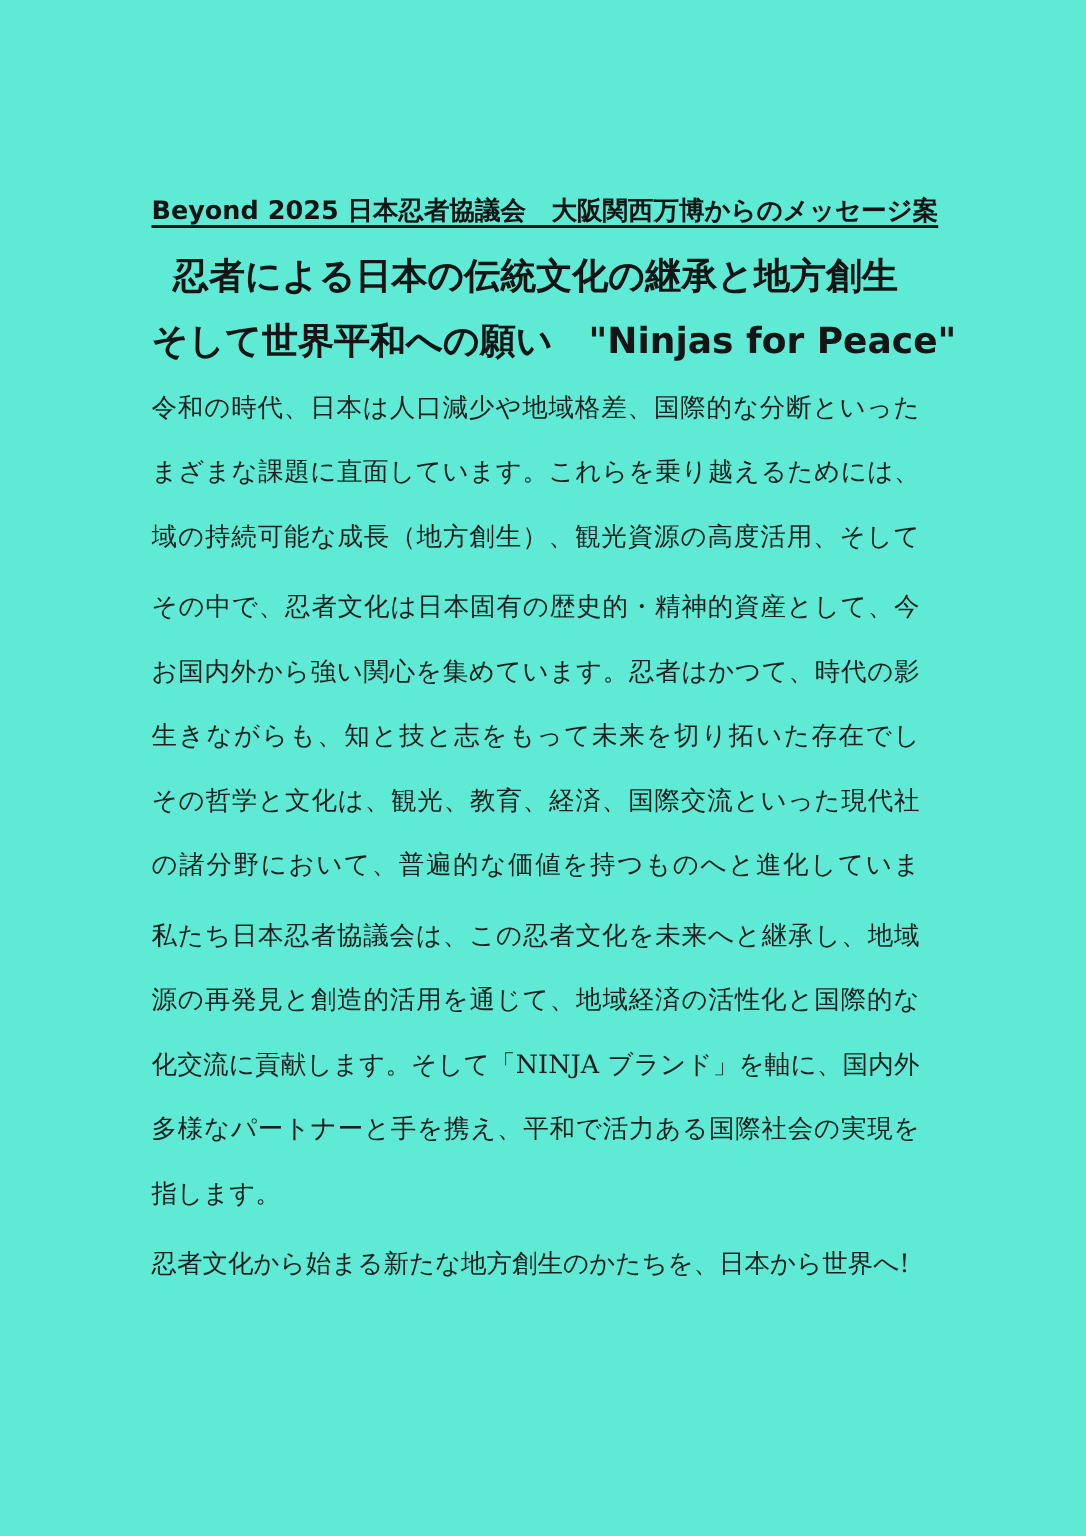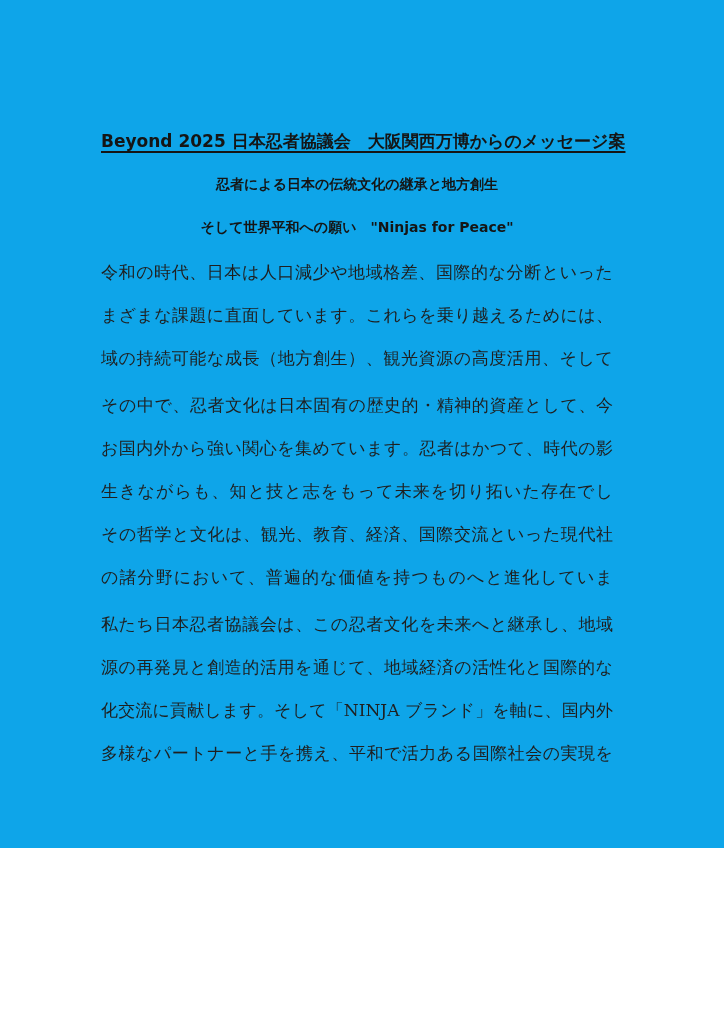--- a/index.html
+++ b/index.html
@@ -3,23 +3,23 @@
 <meta charset="utf-8">
 <style>
   html, body {
     margin: 0;
     padding: 0;
     background: #ffffff;
   }
   .page {
     position: relative;
     width: 724px;
-    height: 848px;
+    height: 1024px;
     margin: 0 auto;
-    background: #0ea5e9;
+    background: #5eead4;
     overflow: hidden;
     color: #1c1c1c;
   }
   .content {
     padding: 0 111px 0 101px; 
   }
   .doc-header {
     margin-top: 130px;
     text-align: center;
     font-family: "DejaVu Sans", "Liberation Sans", sans-serif;
@@ -31,21 +31,21 @@
   }
   .doc-header .underlined {
     text-decoration: underline;
     text-decoration-thickness: 2px;
     text-underline-offset: 4px;
   }
   .doc-title {
     text-align: center;
     font-family: "DejaVu Sans", "Liberation Sans", sans-serif;
     font-weight: 700;
-    font-size: 14px;
+    font-size: 24px;
     line-height: 30px;
     color: #151515;
     white-space: nowrap;
   }
   .doc-title.line1 { margin-top: 16px; }
   .doc-title.line2 { margin-top: 13px; }
   .doc-body {
     margin-top: 9px;
     font-family: "DejaVu Serif", "Liberation Serif", serif;
     font-size: 17px;
@@ -92,17 +92,21 @@
           <div class="body-line fill">お国内外から強い関心を集めています。忍者はかつて、時代の影に</div>
           <div class="body-line fill">生きながらも、知と技と志をもって未来を切り拓いた存在でした。</div>
           <div class="body-line fill">その哲学と文化は、観光、教育、経済、国際交流といった現代社会</div>
           <div class="body-line fill">の諸分野において、普遍的な価値を持つものへと進化しています。</div>
         </div>
         <div class="paragraph">
           <div class="body-line fill">私たち日本忍者協議会は、この忍者文化を未来へと継承し、地域資</div>
           <div class="body-line fill">源の再発見と創造的活用を通じて、地域経済の活性化と国際的な文</div>
           <div class="body-line fill">化交流に貢献します。そして「NINJA ブランド」を軸に、国内外の</div>
           <div class="body-line fill">多様なパートナーと手を携え、平和で活力ある国際社会の実現を目</div>
+          <div class="body-line">指します。</div>
+        </div>
+        <div class="paragraph">
+          <div class="body-line">忍者文化から始まる新たな地方創生のかたちを、日本から世界へ!</div>
         </div>
       </div>
 
   </div>
 </div>
 
 </body></html>

